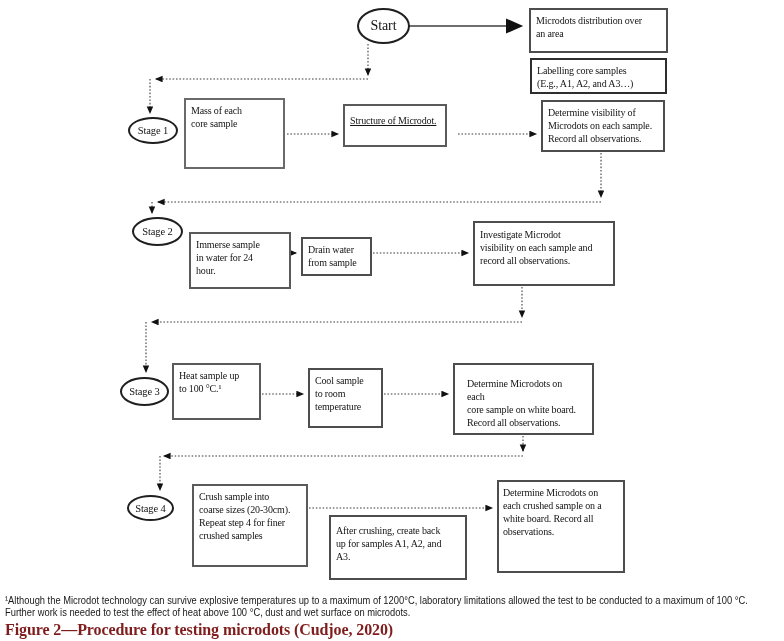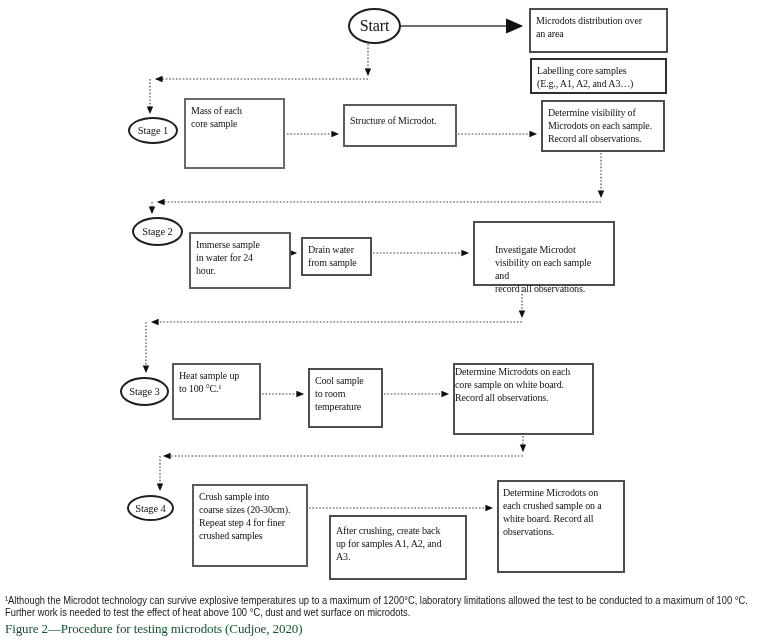--- a/index.html
+++ b/index.html
@@ -5,45 +5,45 @@
   html,body{margin:0;padding:0;background:#fff;}
   .canvas{position:relative;width:784px;height:641px;background:#ffffff;overflow:hidden;
           font-family:"Liberation Serif","DejaVu Serif",serif;color:#141414;}
   svg.wires{position:absolute;left:0;top:0;z-index:1;}
   .node{position:absolute;z-index:2;background:#fff;border:2px solid #4d4d4d;
         box-sizing:border-box;padding:4px 5px;font-size:10px;line-height:1.3;
         letter-spacing:-0.15px;white-space:pre-line;}
   .oval{position:absolute;z-index:2;background:#fff;border:2px solid #1f1f1f;border-radius:50%;
         box-sizing:border-box;display:flex;align-items:center;justify-content:center;
         font-size:10.5px;letter-spacing:-0.1px;}
-  .n-start   {left:348px;top:8px;  width:53px; height:36px;font-size:16px;}
+  .n-start   {left:357px;top:8px;  width:53px; height:36px;font-size:14px;}
   .n-dist    {left:529px;top:8px;  width:139px;height:45px;}
   .n-label   {left:530px;top:58px; width:137px;height:36px;border-color:#2e2e2e;}
   .n-stage1  {left:128px;top:117px;width:50px; height:27px;}
   .n-mass    {left:184px;top:98px; width:101px;height:71px;padding-right:32px;border-color:#6a6a6a;}
-  .n-struct  {left:343px;top:104px;width:114px;height:43px;padding-top:8px;border-color:#5a5a5a;}
+  .n-struct  {left:343px;top:104px;width:104px;height:43px;padding-top:8px;border-color:#5a5a5a;text-decoration:underline;}
   .n-detvis  {left:541px;top:100px;width:124px;height:52px;}
   .n-stage2  {left:132px;top:217px;width:51px; height:29px;}
   .n-immerse {left:189px;top:232px;width:102px; height:57px;border-color:#5a5a5a;}
   .n-drain   {left:301px;top:237px;width:71px; height:39px;}
-  .n-invest  {left:473px;top:221px;width:142px;height:65px;padding:20px;}
+  .n-invest  {left:473px;top:221px;width:142px;height:65px;padding:5px;}
   .n-stage3  {left:120px;top:377px;width:49px; height:29px;}
   .n-heat    {left:172px;top:363px;width:89px; height:57px;border-color:#5a5a5a;}
   .n-cool    {left:308px;top:368px;width:75px; height:60px;}
-  .n-detcore {left:453px;top:363px;width:141px;height:72px;padding:0;}
+  .n-detcore {left:453px;top:363px;width:141px;height:72px;padding:12px;}
   .n-stage4  {left:127px;top:495px;width:47px; height:26px;}
   .n-crush   {left:192px;top:484px;width:116px;height:83px;border-color:#5a5a5a;}
   .n-after   {left:329px;top:515px;width:138px;height:65px;padding-top:7px;}
   .n-detcrush{left:497px;top:480px;width:128px;height:93px;padding:4px;}
   .foot{position:absolute;left:5px;top:595px;z-index:2;width:920px;
         font-family:"Liberation Sans","DejaVu Sans",sans-serif;font-size:11px;line-height:11.5px;
         transform:scaleX(0.85);transform-origin:0 0;white-space:pre-line;color:#181818;}
   .caption{position:absolute;left:5px;top:621px;z-index:2;
-        font-family:"Liberation Serif","DejaVu Serif",serif;font-weight:normal;
-        font-size:13px;letter-spacing:-0.1px;color:#14532d;}
+        font-family:"Liberation Serif","DejaVu Serif",serif;font-weight:bold;
+        font-size:16px;letter-spacing:-0.1px;color:#7f1d1d;}
 </style>
 </head>
 <body>
 
 <div class="canvas">
 
   <svg class="wires" width="784" height="641" viewBox="0 0 784 641">
     <defs>
       <marker id="ar" markerWidth="7.5" markerHeight="7" refX="6" refY="3" orient="auto">
         <path d="M0,0 L7,3 L0,6 Z" fill="#111"></path>

